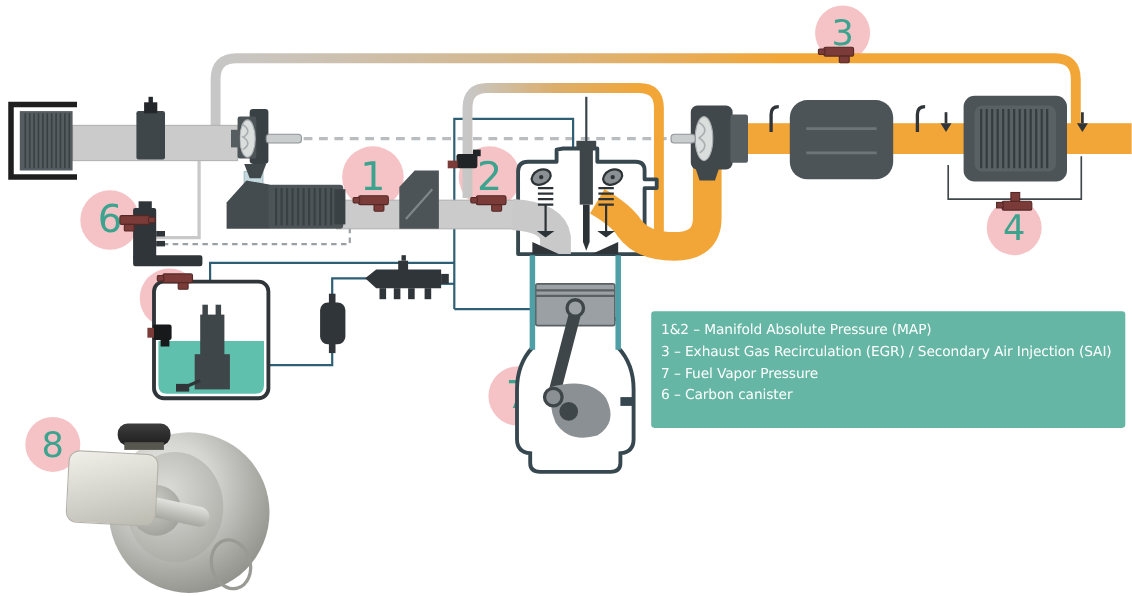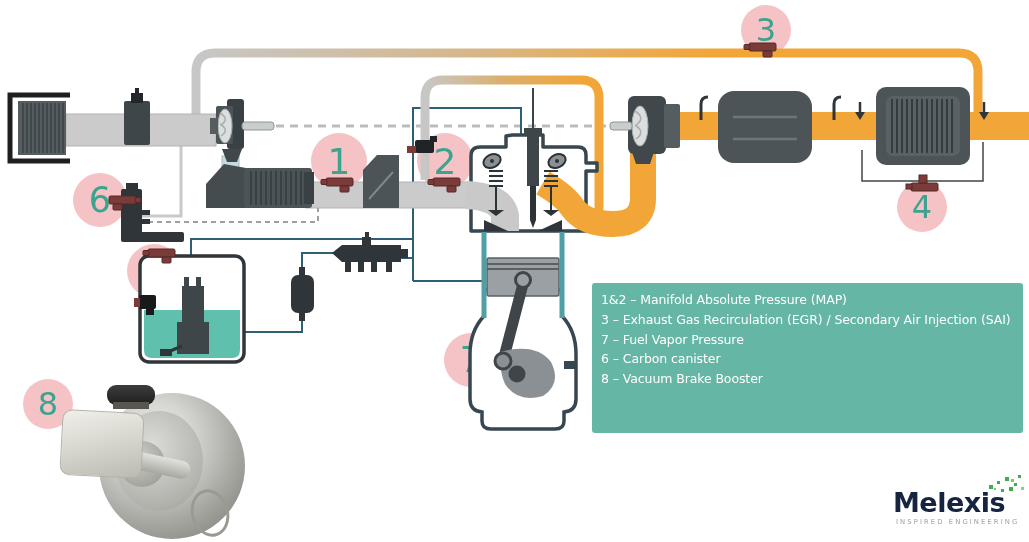--- a/index.html
+++ b/index.html
@@ -5,21 +5,21 @@
   html,body{margin:0;padding:0;background:#fff;}
   #stage{position:relative;width:1029px;height:542px;background:#fff;overflow:hidden;
          font-family:"DejaVu Sans","Liberation Sans",sans-serif;}
   #diagram-svg{position:absolute;left:0;top:0;z-index:2;}
   .callout{position:absolute;z-index:1;border-radius:50%;background:#f5c3c6;color:#3ca38f;
            display:flex;align-items:center;justify-content:center;
            font-family:"DejaVu Sans",sans-serif;font-weight:400;}
   .c56{width:56px;height:56px;font-size:36px;}
   .c54{width:54px;height:54px;font-size:35px;}
   .c50{width:50px;height:50px;font-size:32px;}
-  #legend{position:absolute;left:592px;top:283px;width:431px;height:150px;z-index:3;
+  #legend{position:absolute;left:592px;top:283px;width:431px;height:106px;z-index:3;
           background:#65b6a4;border-radius:3px;color:#fff;font-size:12.5px;
           line-height:19.8px;padding:7px 0 0 9px;box-sizing:border-box;
           letter-spacing:-0.1px;white-space:nowrap;overflow:hidden;}
   #logo{position:absolute;left:893px;top:489px;width:136px;z-index:3;}
   #logo .name{font-size:27px;font-weight:bold;color:#16243f;letter-spacing:-0.5px;line-height:28px;}
   #logo .tagline{font-size:6.8px;letter-spacing:2.1px;color:#9aa0a8;margin:1px 0 0 3px;}
   .dot{position:absolute;background:#3fae49;}
   
   #booster{position:absolute;left:55px;top:385px;width:200px;height:157px;z-index:3;}
   #booster div{position:absolute;}
@@ -311,46 +311,27 @@
       <rect x="430" y="136" width="7" height="6" fill="#202427"></rect>
       <rect x="407" y="146" width="9" height="7" fill="#7b3c39"></rect>
     </g>
   </svg>
 
   <div id="legend">
     <div>1&amp;2 – Manifold Absolute Pressure (MAP)</div>
     <div>3 – Exhaust Gas Recirculation (EGR) / Secondary Air Injection (SAI)</div>
     <div>7 – Fuel Vapor Pressure</div>
     <div>6 – Carbon canister</div>
-    <div>8 – Vacuum Brake Booster</div>
   </div>
 
   <div id="booster">
     <div class="dome"></div>
     <div class="dome-ring"></div>
     <div class="dome-hub"></div>
     <div class="dome-oval"></div>
     <div class="mrod"></div>
     <div class="mcyl"></div>
     <div class="mcap"></div>
     <div class="mcap2"></div>
   </div>
 
-  <div id="logo">
-    <div style="position:relative;">
-      <div class="name">Melexis</div>
-      <div>
-        <div class="dot" style="left:96px;top:-4px;width:4px;height:4px;"></div>
-        <div class="dot" style="left:104px;top:-8px;width:3px;height:3px;"></div>
-        <div class="dot" style="left:112px;top:-12px;width:4px;height:4px;"></div>
-        <div class="dot" style="left:121px;top:-6px;width:3px;height:3px;"></div>
-        <div class="dot" style="left:108px;top:0px;width:3px;height:3px;"></div>
-        <div class="dot" style="left:116px;top:-2px;width:4px;height:4px;"></div>
-        <div class="dot" style="left:125px;top:-14px;width:3px;height:3px;"></div>
-        <div class="dot" style="left:118px;top:-10px;width:3px;height:3px;opacity:.7;"></div>
-        <div class="dot" style="left:128px;top:-2px;width:3px;height:3px;opacity:.6;"></div>
-        <div class="dot" style="left:101px;top:-1px;width:2px;height:2px;opacity:.7;"></div>
-      </div>
-    </div>
-    <div class="tagline">INSPIRED ENGINEERING</div>
-  </div>
 
 </div>
 
 </body></html>

